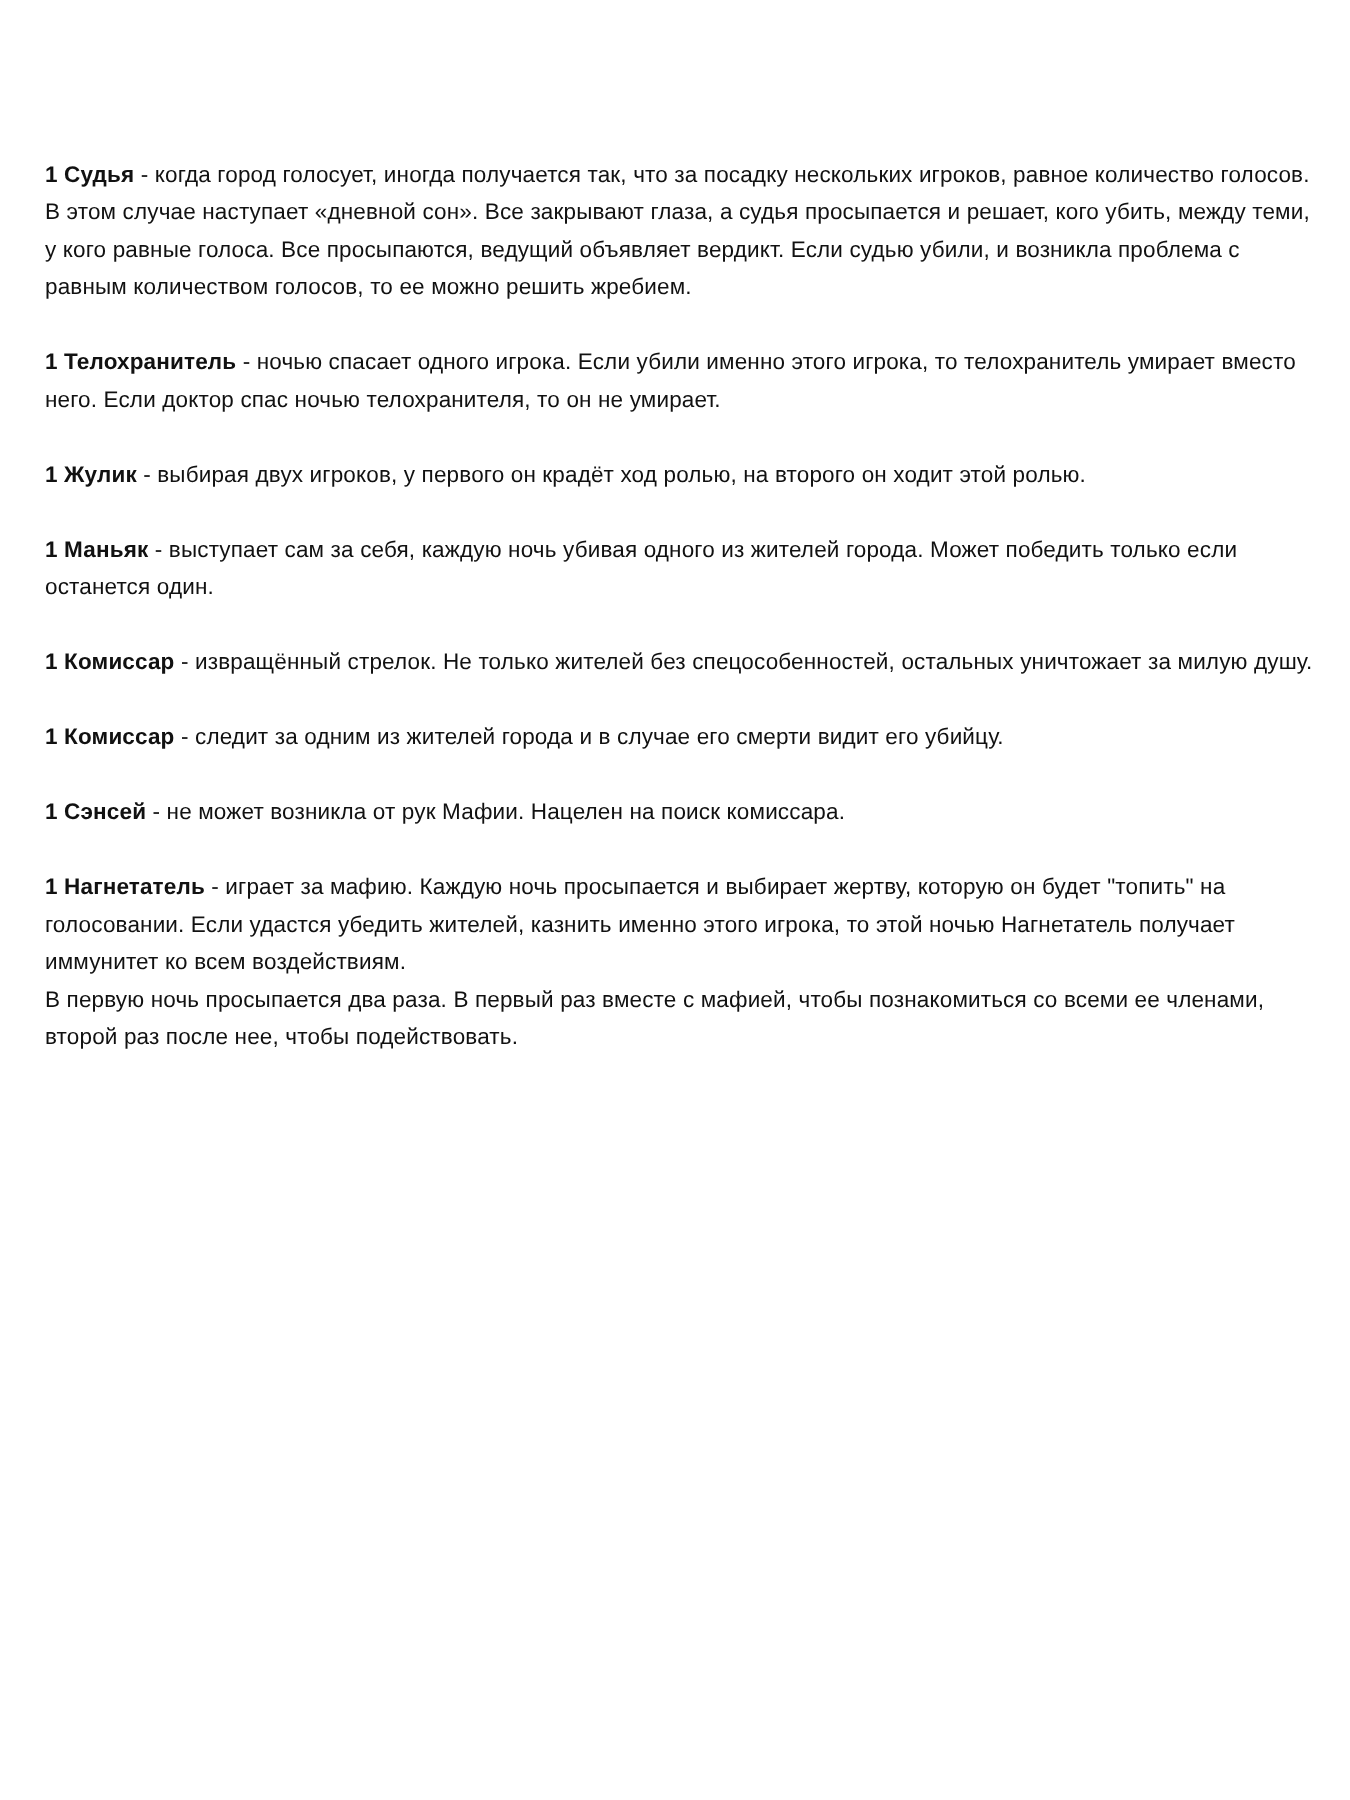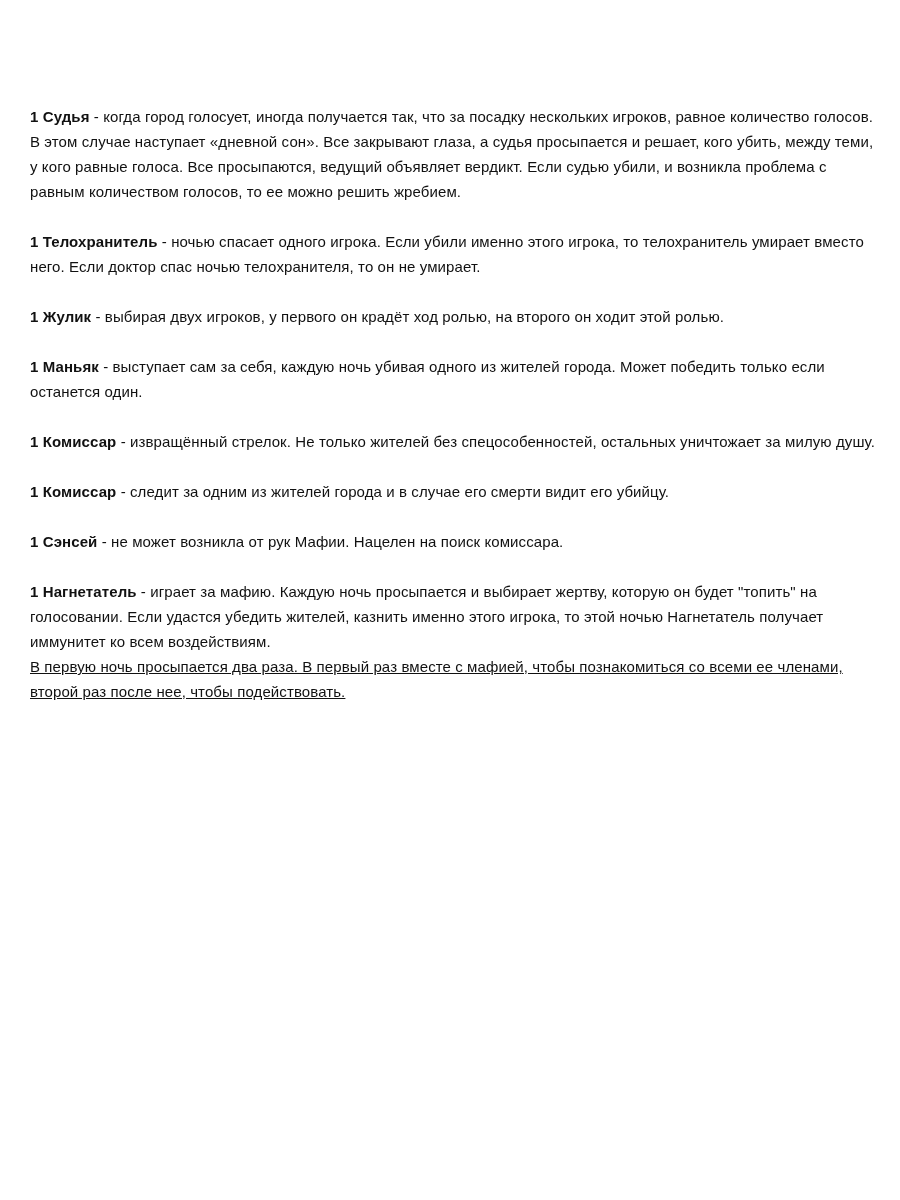--- a/index.html
+++ b/index.html
@@ -6,21 +6,21 @@
   body { width: 900px; height: 1200px; overflow: hidden; position: relative; }
   .doc {
     position: absolute; left: 30px; top: 104px; width: 850px;
     font-family: "Liberation Sans", sans-serif;
     font-size: 15px; line-height: 25px; color: #111111; font-weight: 500;
     letter-spacing: 0.1px;
   }
   .entry { margin: 0 0 25px 0; }
   .entry p { margin: 0; }
   .role { font-weight: 700; }
-  .extra { margin: 0; text-decoration: underline; }
+  .extra { margin: 0; }
 </style>
 </head>
 <body>
 
 <div class="doc">
 
   <div class="entry">
     <p><span class="role"><span>1</span> <span>Судья</span></span><span> - </span><span>когда город голосует, иногда получается так, что за посадку нескольких игроков, равное количество голосов. В этом случае наступает «дневной сон». Все закрывают глаза, а судья просыпается и решает, кого убить, между теми, у кого равные голоса. Все просыпаются, ведущий объявляет вердикт. Если судью убили, и возникла проблема с равным количеством голосов, то ее можно решить жребием.</span></p>
   </div>
 

